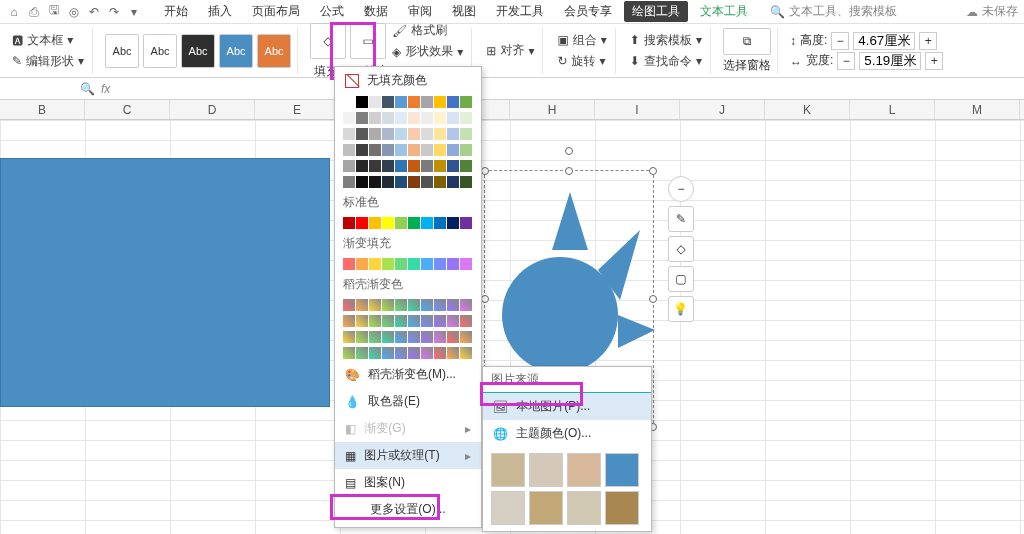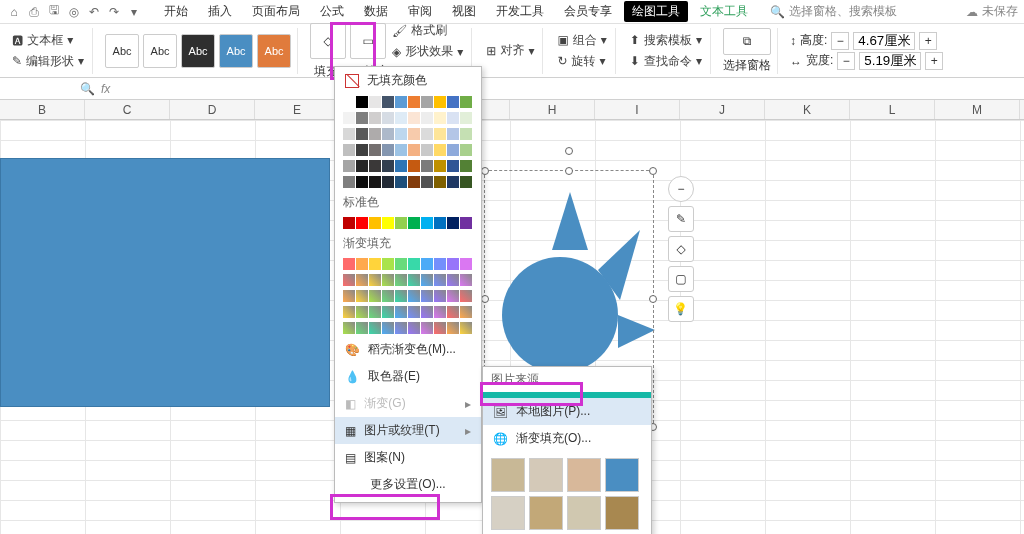--- a/index.html
+++ b/index.html
@@ -4,21 +4,21 @@
 <style>
 * { margin:0; padding:0; box-sizing:border-box; font-family:"Microsoft YaHei",Arial,sans-serif; }
 body { width:1024px; height:534px; background:#fff; overflow:hidden; font-size:12px; color:#333; position:relative; }
 
 
 .topbar { height:24px; display:flex; align-items:center; padding:0 6px; border-bottom:1px solid #e0e0e0; gap:2px; }
 .topbar .qat { display:flex; gap:4px; align-items:center; }
 .topbar .qat span { width:16px; height:16px; display:flex; align-items:center; justify-content:center; color:#666; cursor:pointer; }
 .tabs { display:flex; gap:4px; margin-left:12px; align-items:center; }
 .tab { padding:2px 8px; cursor:pointer; color:#333; }
-.tab.active-green { background:#000000; color:#fff; border-radius:2px; }
+.tab.active-green { background:#404040; color:#fff; border-radius:2px; }
 .tab.active-text { color:#2e9f5b; }
 .search { margin-left:12px; display:flex; align-items:center; gap:4px; color:#888; }
 .unsaved { margin-left:auto; color:#888; display:flex; align-items:center; gap:4px; }
 
 
 .ribbon { height:54px; border-bottom:1px solid #d0d0d0; display:flex; align-items:center; padding:0 4px; gap:6px; }
 .ribbon .group { display:flex; flex-direction:column; gap:2px; padding:0 6px; border-right:1px solid #e6e6e6; height:46px; justify-content:center; }
 .ribbon .row { display:flex; align-items:center; gap:4px; }
 .smallbtn { display:flex; align-items:center; gap:4px; color:#444; cursor:pointer; padding:1px 2px; }
 .shape-samples { display:flex; gap:4px; }
@@ -65,21 +65,21 @@
 .fillpanel { position:absolute; left:334px; top:66px; width:148px; background:#fff; border:1px solid #bbb; box-shadow:2px 2px 6px rgba(0,0,0,.2); padding-bottom:4px; }
 .fillpanel .sect { padding:4px 8px; color:#666; }
 .fillpanel .item { padding:5px 10px; display:flex; align-items:center; gap:8px; cursor:pointer; }
 .fillpanel .item.sel { background:#dbe8f5; }
 .swatchrow { display:flex; gap:1px; padding:2px 8px; }
 .swatchrow span { width:12px; height:12px; }
 .arrow-r { margin-left:auto; color:#888; }
 
 
 .subpanel { position:absolute; left:482px; top:366px; width:170px; background:#fff; border:1px solid #bbb; box-shadow:2px 2px 6px rgba(0,0,0,.2); }
-.subpanel .sect { padding:4px 8px; color:#666; border-bottom:6px solid #14b8a6; }
+.subpanel .sect { padding:4px 8px; color:#666; border-bottom:1px solid #14b8a6; }
 .subpanel .item { padding:5px 10px; display:flex; align-items:center; gap:8px; cursor:pointer; }
 .subpanel .item.sel { background:#dbe8f5; }
 .texgrid { display:flex; flex-wrap:wrap; gap:4px; padding:6px 8px; }
 .texgrid span { width:34px; height:34px; border:1px solid #ccc; cursor:pointer; }
 
 .icon { display:inline-block; }
 </style>
 </head>
 <body>
 
@@ -101,21 +101,21 @@
       <div class="tab">数据</div>
       <div class="tab">审阅</div>
       <div class="tab">视图</div>
       <div class="tab">开发工具</div>
       <div class="tab">会员专享</div>
       <div class="tab active-green">绘图工具</div>
       <div class="tab active-text">文本工具</div>
     </div>
   <div class="search">
     <span>🔍</span>
-    <span>选择窗格、搜索模板</span>
+    <span>文本工具、搜索模板</span>
   </div>
   <div class="unsaved">
     <span>☁</span>
     <span>未保存</span>
   </div>
 </div>
 
 <div class="ribbon">
   <div class="group">
     <div class="row smallbtn">
@@ -378,20 +378,21 @@
       <span style="background: rgb(255, 169, 77);"></span>
       <span style="background: rgb(255, 212, 59);"></span>
       <span style="background: rgb(169, 227, 75);"></span>
       <span style="background: rgb(105, 219, 124);"></span>
       <span style="background: rgb(56, 217, 169);"></span>
       <span style="background: rgb(77, 171, 247);"></span>
       <span style="background: rgb(116, 143, 252);"></span>
       <span style="background: rgb(151, 117, 250);"></span>
       <span style="background: rgb(218, 119, 242);"></span>
     </div>
+  <div class="sect">稻壳渐变色</div>
   <div id="docgradSw">
       <div class="swatchrow">
         <span style="background: linear-gradient(45deg, rgb(255, 107, 107), rgb(136, 136, 136));"></span>
         <span style="background: linear-gradient(45deg, rgb(255, 169, 77), rgb(136, 136, 136));"></span>
         <span style="background: linear-gradient(45deg, rgb(255, 212, 59), rgb(136, 136, 136));"></span>
         <span style="background: linear-gradient(45deg, rgb(169, 227, 75), rgb(136, 136, 136));"></span>
         <span style="background: linear-gradient(45deg, rgb(105, 219, 124), rgb(136, 136, 136));"></span>
         <span style="background: linear-gradient(45deg, rgb(56, 217, 169), rgb(136, 136, 136));"></span>
         <span style="background: linear-gradient(45deg, rgb(77, 171, 247), rgb(136, 136, 136));"></span>
         <span style="background: linear-gradient(45deg, rgb(116, 143, 252), rgb(136, 136, 136));"></span>
@@ -464,21 +465,21 @@
 <div class="hilite" style="left:330px; top:494px; width:110px; height:26px;"></div>
 
 <div class="subpanel">
   <div class="sect">图片来源</div>
   <div class="item sel">
     <span>🖼</span>
     <span>本地图片(P)...</span>
   </div>
   <div class="item">
     <span>🌐</span>
-    <span>渐变填充(O)...</span>
+    <span>主题颜色(O)...</span>
   </div>
   <div class="texgrid" id="texgrid">
       <span style="background: rgb(200, 184, 150);"></span>
       <span style="background: rgb(212, 201, 184);"></span>
       <span style="background: rgb(216, 184, 154);"></span>
       <span style="background: rgb(74, 142, 194);"></span>
       <span style="background: rgb(214, 208, 196);"></span>
       <span style="background: rgb(194, 168, 120);"></span>
       <span style="background: rgb(208, 200, 176);"></span>
       <span style="background: rgb(168, 136, 80);"></span>

